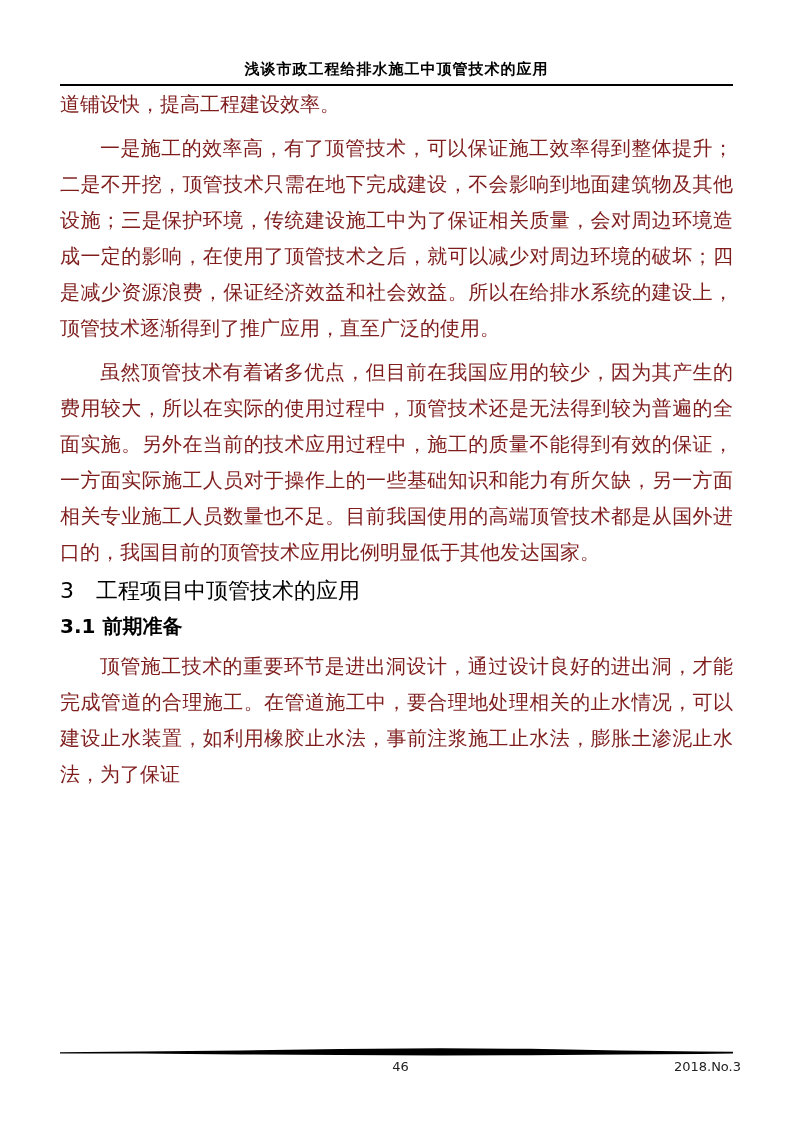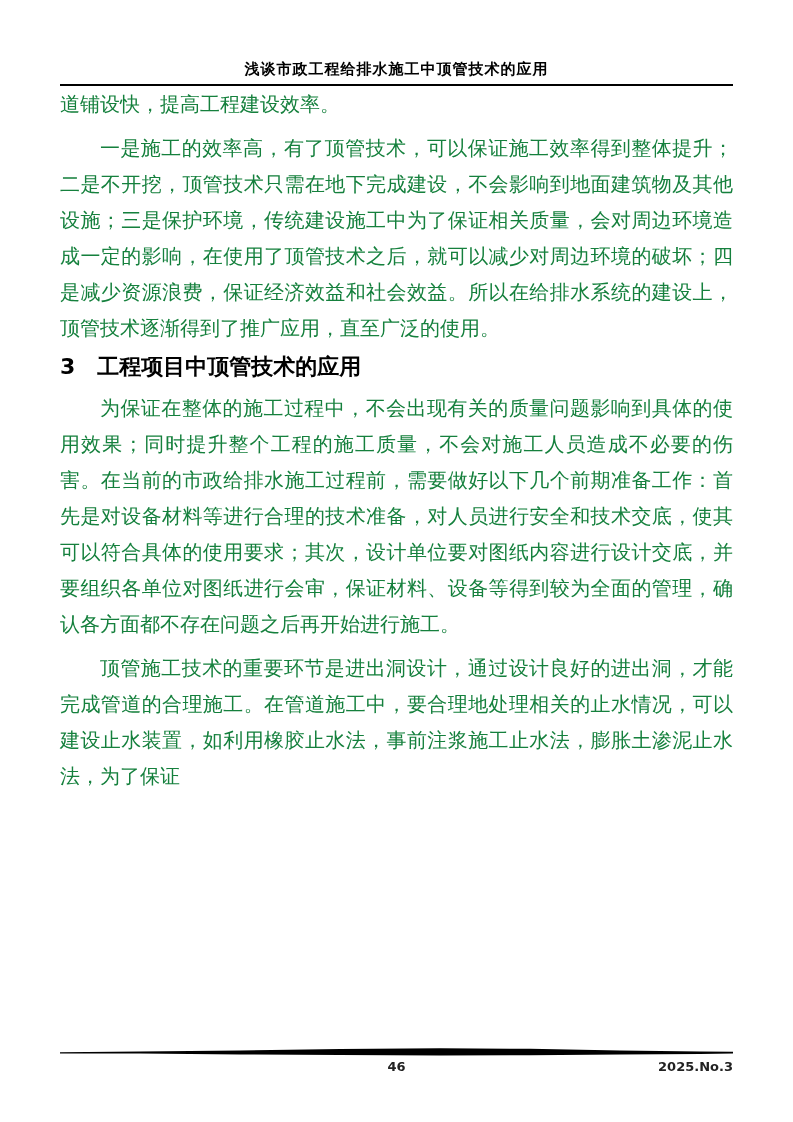--- a/index.html
+++ b/index.html
@@ -33,48 +33,47 @@
     color: #000000;
   }
   
   .content {
     margin-top: 0;
   }
   .content p {
     font-size: 20px;
     line-height: 36px;
     text-align: justify;
-    color: #15803d;
+    color: #7f1d1d;
   }
   .content p.indent { text-indent: 2em; margin-top: 8px; }
   h2.sec {
     font-family: "DejaVu Sans", "Liberation Sans", sans-serif;
-    font-weight: bold;
+    font-weight: normal;
     font-size: 22px;
     line-height: 30px;
     margin-top: 6px;
     color: #000000;
   }
   h3.subsec {
     font-family: "DejaVu Sans", "Liberation Sans", sans-serif;
     font-weight: bold;
     font-size: 20px;
     line-height: 28px;
     margin-top: 6px;
     color: #000000;
   }
   .content p.after-head { margin-top: 8px; }
   .content p.after-subhead { }
   
   .footer {
     position: absolute;
     left: 60px;
-    right: 60px;
+    right: 52px;
     top: 1046px;
-    font-weight: bold;
   }
   .footer .bar-svg { display: block; width: 673px; height: 10px; }
   .footer-row {
     position: relative;
     margin-top: 2px;
     font-family: "DejaVu Sans", "Liberation Sans", sans-serif;
     font-size: 13px;
     line-height: 17px;
     color: #222222;
   }
@@ -96,36 +95,37 @@
   <div class="running-header">
     <div class="title">浅谈市政工程给排水施工中顶管技术的应用</div>
   </div>
 
   <div class="content">
 
     <p>道铺设快，提高工程建设效率。</p>
 
     <p class="indent">一是施工的效率高，有了顶管技术，可以保证施工效率得到整体提升；二是不开挖，顶管技术只需在地下完成建设，不会影响到地面建筑物及其他设施；三是保护环境，传统建设施工中为了保证相关质量，会对周边环境造成一定的影响，在使用了顶管技术之后，就可以减少对周边环境的破坏；四是减少资源浪费，保证经济效益和社会效益。所以在给排水系统的建设上，顶管技术逐渐得到了推广应用，直至广泛的使用。</p>
 
+    <p class="indent">虽然顶管技术有着诸多优点，但目前在我国应用的较少，因为其产生的费用较大，所以在实际的使用过程中，顶管技术还是无法得到较为普遍的全面实施。另外在当前的技术应用过程中，施工的质量不能得到有效的保证，一方面实际施工人员对于操作上的一些基础知识和能力有所欠缺，另一方面相关专业施工人员数量也不足。目前我国使用的高端顶管技术都是从国外进口的，我国目前的顶管技术应用比例明显低于其他发达国家。</p>
 
     <h2 class="sec">3　工程项目中顶管技术的应用</h2>
 
+    <h3 class="subsec">3.1 前期准备</h3>
 
-    <p class="indent after-head">为保证在整体的施工过程中，不会出现有关的质量问题影响到具体的使用效果；同时提升整个工程的施工质量，不会对施工人员造成不必要的伤害。在当前的市政给排水施工过程前，需要做好以下几个前期准备工作：首先是对设备材料等进行合理的技术准备，对人员进行安全和技术交底，使其可以符合具体的使用要求；其次，设计单位要对图纸内容进行设计交底，并要组织各单位对图纸进行会审，保证材料、设备等得到较为全面的管理，确认各方面都不存在问题之后再开始进行施工。</p>
 
 
     <p class="indent after-subhead">顶管施工技术的重要环节是进出洞设计，通过设计良好的进出洞，才能完成管道的合理施工。在管道施工中，要合理地处理相关的止水情况，可以建设止水装置，如利用橡胶止水法，事前注浆施工止水法，膨胀土渗泥止水法，为了保证</p>
 
   </div>
 
   <div class="footer">
     <svg class="bar-svg" viewBox="0 0 673 10" preserveAspectRatio="none">
       <polygon fill="#000000" points="
         0,6.2 80,5.6 180,4.4 280,3.0 380,2.2 470,2.8 560,4.4 640,5.4 673,5.8
         673,7.6 640,7.9 560,8.6 470,9.2 380,9.4 280,9.0 180,8.4 80,7.6 0,7.4"></polygon>
     </svg>
     <div class="footer-row">
       <span class="page-num">46</span>
-      <span class="issue">2025.No.3</span>
+      <span class="issue">2018.No.3</span>
     </div>
   </div>
 
 </div>
 
 </body></html>

